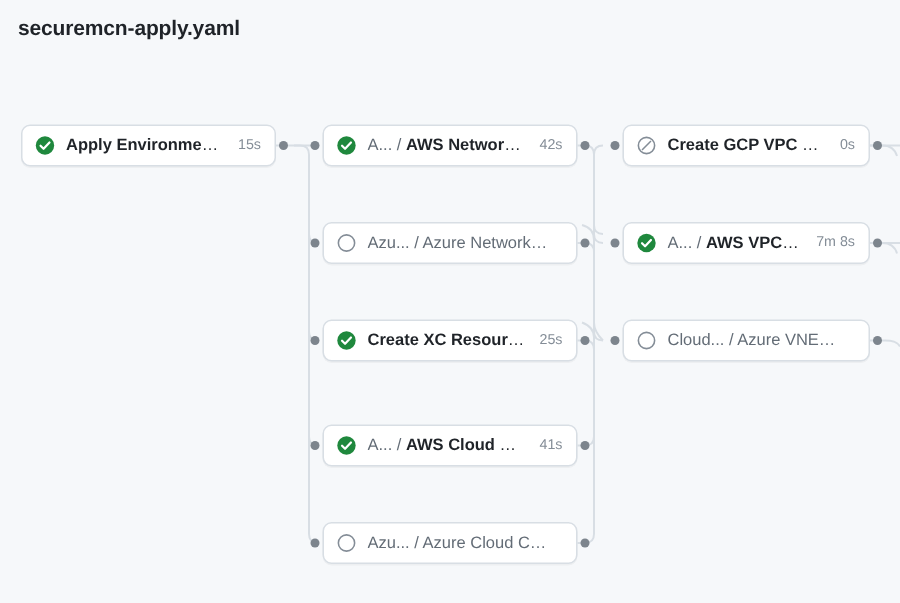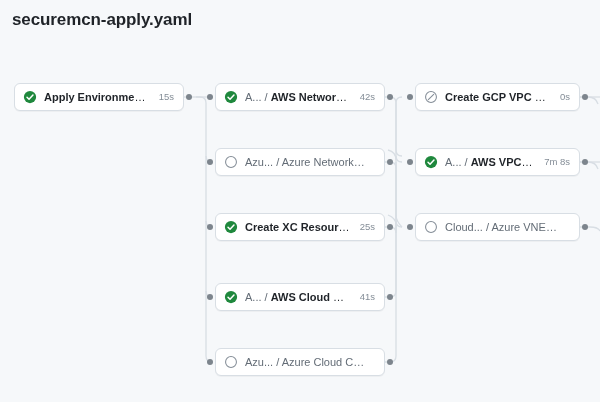--- a/index.html
+++ b/index.html
@@ -26,21 +26,21 @@
   }
 
   
   #workflow-header {
     position: absolute;
     left: 12px;
     top: 9px;
     width: 420px;
   }
   #workflow-title {
-    font-size: 17px;
+    font-size: 14px;
     font-weight: bold;
     letter-spacing: -0.1px;
     color: #1f2328;
     line-height: 1.3;
     margin: 0;
   }
   #workflow-trigger {
     font-size: 11px;
     color: #636c76;
     line-height: 1.4;

